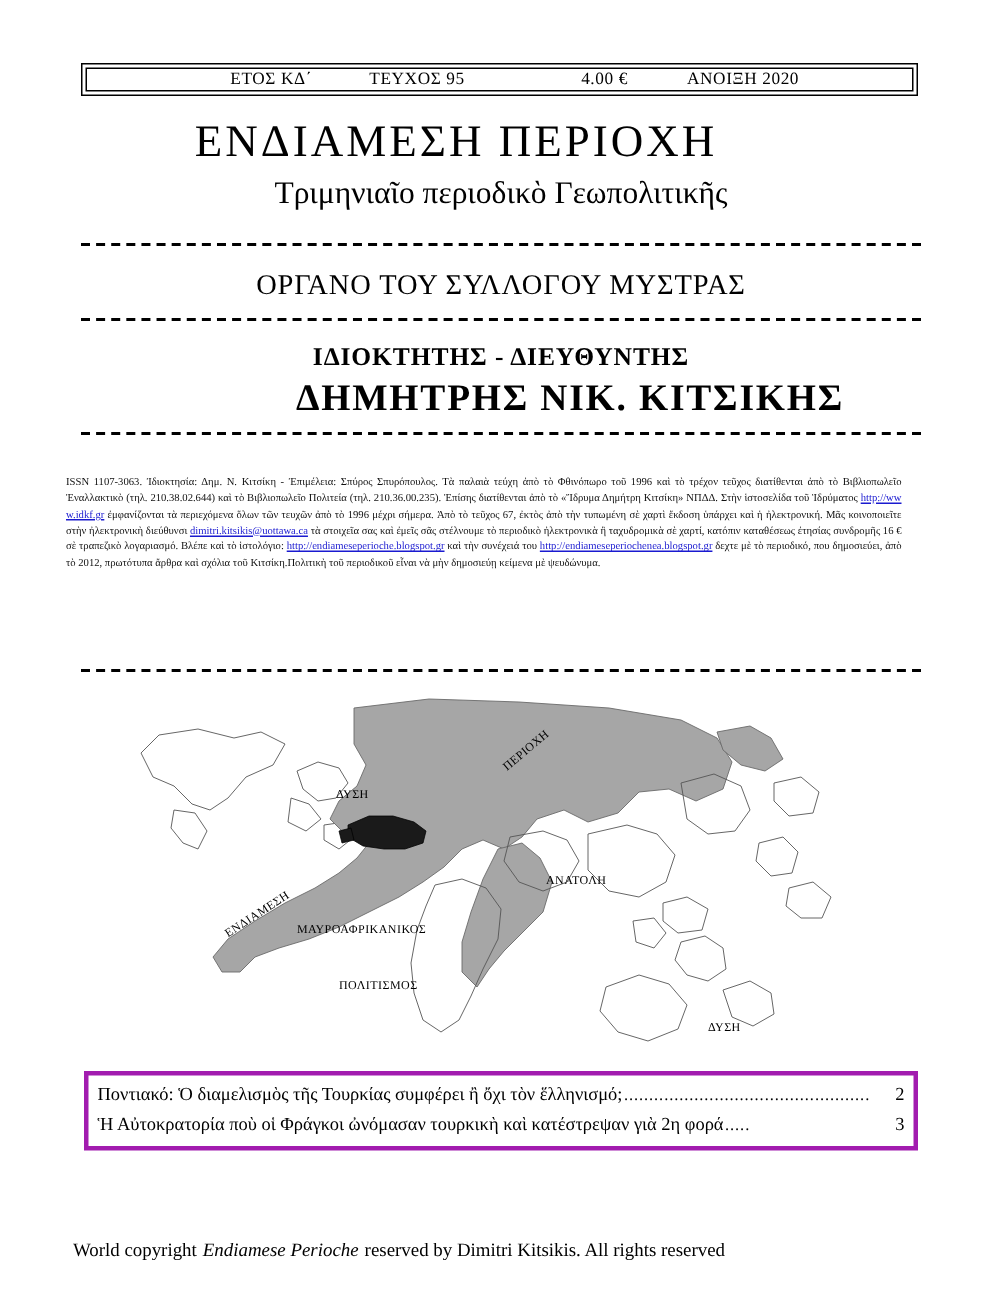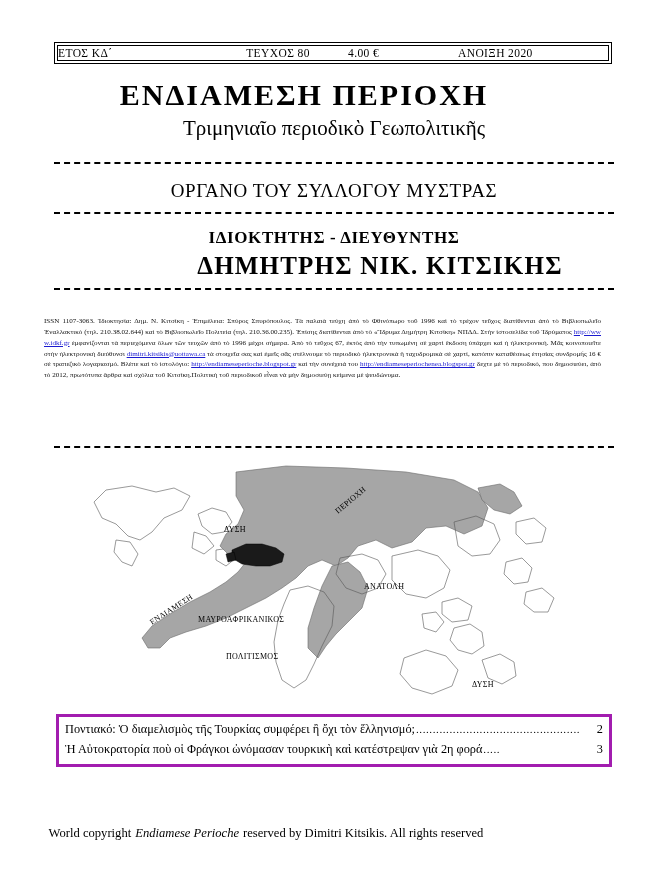--- a/index.html
+++ b/index.html
@@ -44,33 +44,33 @@
     position: absolute;
     left: 0; top: 0; right: 0; bottom: 0;
     display: flex;
     align-items: center;
     justify-content: center;
     gap: 0px;
     font-size: 11.5px;
     letter-spacing: 0.4px;
   }
   .mh-cell { white-space: nowrap; }
-  .mh-1 { width: 150px; text-align: left; }
+  .mh-1 { width: 150px; text-align: right; }
   .mh-2 { width: 140px; text-align: center; }
-  .mh-3 { width: 110px; text-align: left; }
+  .mh-3 { width: 110px; text-align: center; }
   .mh-4 { width: 150px; text-align: left; }
 
   
   .title-main {
     position: absolute;
     left: 0; top: 78px; width: 608px;
     text-align: center;
     font-size: 30px;
     letter-spacing: 2px;
-    font-weight: bold;
+    font-weight: normal;
   }
   .title-sub {
     position: absolute;
     left: 0; top: 116px; width: 668px;
     text-align: center;
     font-size: 21px;
     letter-spacing: 0px;
   }
 
   .dashrule {
@@ -194,21 +194,21 @@
 </style>
 </head>
 <body>
 
 <div class="page">
 
   <div class="masthead">
     <div class="masthead-inner">
       <div class="masthead-row">
         <span class="mh-cell mh-1">ΕΤΟΣ  ΚΔ΄</span>
-        <span class="mh-cell mh-2">ΤΕΥΧΟΣ  80</span>
+        <span class="mh-cell mh-2">ΤΕΥΧΟΣ  95</span>
         <span class="mh-cell mh-3">4.00 €</span>
         <span class="mh-cell mh-4">ΑΝΟΙΞΗ 2020</span>
       </div>
     </div>
   </div>
 
   <div class="title-main">ΕΝΔΙΑΜΕΣΗ  ΠΕΡΙΟΧΗ</div>
   <div class="title-sub">Τριμηνιαῖο περιοδικὸ Γεωπολιτικῆς</div>
 
   <div class="dashrule r1"></div>

